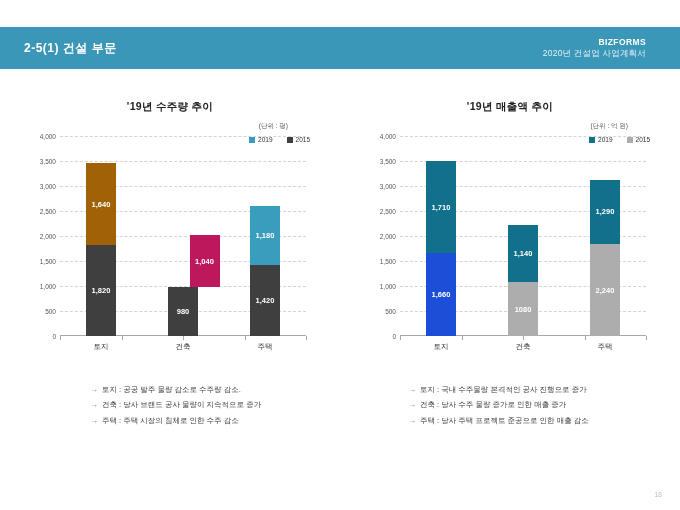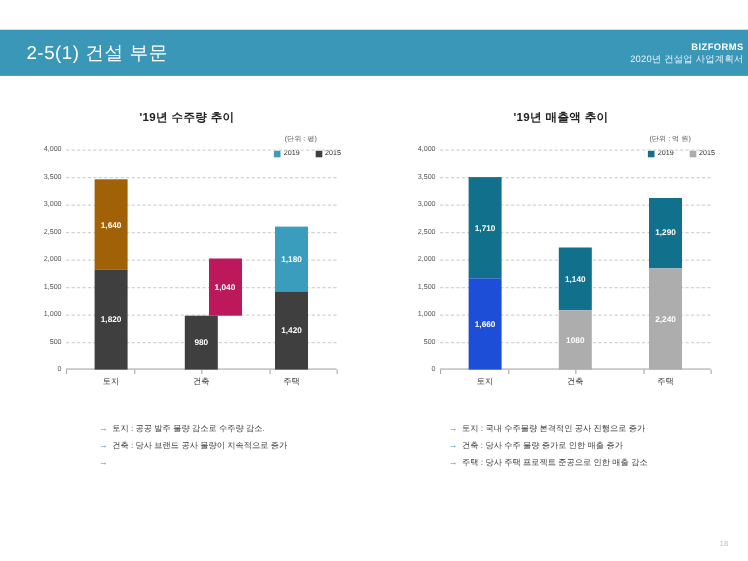--- a/index.html
+++ b/index.html
@@ -16,28 +16,28 @@
     position: absolute;
     top: 27px; left: 0;
     width: 680px; height: 42px;
     background: #3b97b8;
     display: flex;
     align-items: center;
     justify-content: space-between;
   }
   .slide-title {
     color: #ffffff;
-    font-size: 17px;
-    font-weight: normal;
+    font-size: 12px;
+    font-weight: bold;
     letter-spacing: 0.5px;
     margin-left: 24px;
     white-space: nowrap;
   }
   .header-right {
-    margin-right: 4px;
+    margin-right: 34px;
     text-align: right;
     line-height: 1.25;
   }
   .brand-name {
     color: #ffffff;
     font-size: 8.5px;
     font-weight: bold;
     letter-spacing: 0.4px;
   }
   .brand-sub {
@@ -367,20 +367,21 @@
       <div class="note-line">
         <span class="arrow-icon" style="color: rgb(59, 151, 184);">→</span>
         <span>토지 : 공공 발주 물량 감소로 수주량 감소.</span>
       </div>
       <div class="note-line">
         <span class="arrow-icon" style="color: rgb(59, 151, 184);">→</span>
         <span>건축 : 당사 브랜드 공사 물량이 지속적으로 증가</span>
       </div>
       <div class="note-line">
         <span class="arrow-icon" style="color: rgb(59, 151, 184);">→</span>
+        <span>주택 : 주택 시장의 침체로 인한 수주 감소</span>
       </div>
     </div>
   <div class="notes-col right" id="notes-right">
       <div class="note-line">
         <span class="arrow-icon" style="color: rgb(59, 151, 184);">→</span>
         <span>토지 : 국내 수주물량 본격적인 공사 진행으로 증가</span>
       </div>
       <div class="note-line">
         <span class="arrow-icon" style="color: rgb(59, 151, 184);">→</span>
         <span>건축 : 당사 수주 물량 증가로 인한 매출 증가</span>

